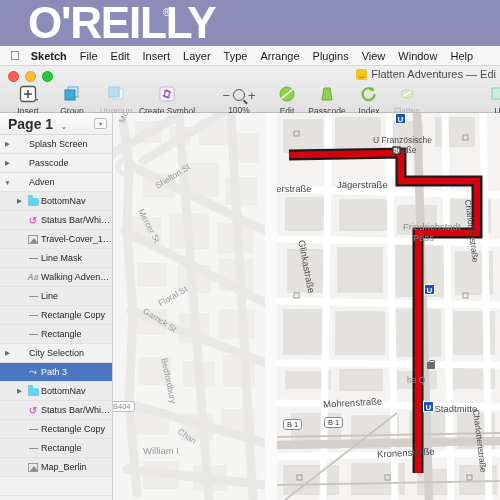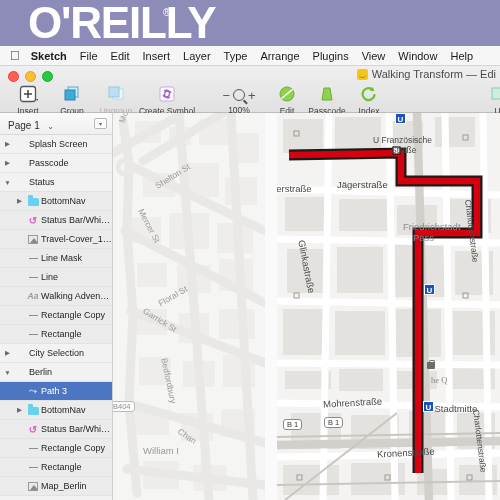--- a/index.html
+++ b/index.html
@@ -90,21 +90,21 @@
   
   .sidebar {
     position: absolute; left: 0; top: 113px; width: 113px; height: 387px;
     background: #f2f2f2; border-right: 1px solid #cfcfcf; overflow: hidden;
   }
   .page-row {
     height: 22px; display: flex; align-items: center; justify-content: space-between;
     padding: 0 5px 0 8px; border-bottom: 1px solid #d8d8d8;
     background: linear-gradient(#fbfbfb, #efefef);
   }
-  .page-name { font-size: 10px; color: #2d2d2d; }
+  .page-name { font-size: 14px; color: #2d2d2d; font-weight: bold; }
   .page-chev { font-size: 8px; color: #555; margin-left: 3px; }
   .page-btn {
     width: 13px; height: 11px; border: 1px solid #b6b6b6; border-radius: 2px;
     background: #fcfcfc; font-size: 6px; color: #666; text-align: center; line-height: 10px;
   }
 
   .layer-list { height: 365px; overflow: hidden; }
   .layer-row {
     height: 19px; display: flex; align-items: center;
     border-bottom: 1px solid #e2e2e2; font-size: 9px; color: #1f1f1f;
@@ -207,21 +207,21 @@
 
   <div class="titlebar">
     <div class="traffic">
       <span class="dot red"></span>
       <span class="dot yellow"></span>
       <span class="dot green"></span>
     </div>
 
     <div class="doc-title">
       <span class="doc-icon"></span>
-      <span>Walking Transform — Edi</span>
+      <span>Flatten Adventures — Edi</span>
     </div>
 
     <div class="tbitem" style="left:2px;">
       <span class="glyph">
         <svg width="20" height="18" viewBox="0 0 20 18">
           <rect x="2.5" y="1.5" width="15" height="15" rx="2.5" fill="#fff" stroke="#555" stroke-width="1.3"></rect>
           <path d="M10 5 V13 M6 9 H14" stroke="#444" stroke-width="1.5"></path>
           <path d="M18 14 l2.5 0 -1.25 2 z" fill="#555"></path>
         </svg>
       </span>
@@ -290,20 +290,29 @@
     <div class="tbitem" style="left:348px; width:42px;">
       <span class="glyph">
         <svg width="20" height="18" viewBox="0 0 20 18">
           <path d="M14 5 a6 6 0 1 0 1.5 5" stroke="#6ec02f" stroke-width="2.2" fill="none" stroke-linecap="round"></path>
           <path d="M14 2 l0.6 4 -4 -0.6 z" fill="#6ec02f"></path>
         </svg>
       </span>
       <span class="tlabel">Index</span>
     </div>
 
+    <div class="tbitem disabled" style="left:386px; width:42px;">
+      <span class="glyph">
+        <svg width="20" height="18" viewBox="0 0 20 18">
+          <rect x="4" y="5" width="12" height="8" rx="4" fill="#d4ecbe" stroke="#bbdfa0" stroke-width="1"></rect>
+          <path d="M6 11 L14 7" stroke="#ffffff" stroke-width="1.4"></path>
+        </svg>
+      </span>
+      <span class="tlabel">Flatten</span>
+    </div>
 
 
 
     <div class="tbitem" style="left:488px; width:24px; overflow:hidden;">
       <span class="glyph">
         <svg width="20" height="18" viewBox="0 0 20 18">
           <rect x="2" y="3" width="11" height="11" fill="#cdeedd" stroke="#86cbab" stroke-width="1"></rect>
         </svg>
       </span>
       <span class="tlabel">Un</span>
@@ -328,21 +337,21 @@
         <div class="layer-row artboard ">
           <span style="width:2px;flex:none"></span>
           <span class="layer-disc">▶</span>
           <span class="layer-icon"><span></span></span>
           <span class="layer-label">Passcode</span>
         </div>
         <div class="layer-row artboard ">
           <span style="width:2px;flex:none"></span>
           <span class="layer-disc">▼</span>
           <span class="layer-icon"><span></span></span>
-          <span class="layer-label">Status</span>
+          <span class="layer-label">Adven</span>
         </div>
         <div class="layer-row child ">
           <span style="width:14px;flex:none"></span>
           <span class="layer-disc">▶</span>
           <span class="layer-icon"><span class="ic-folder"></span></span>
           <span class="layer-label">BottomNav</span>
         </div>
         <div class="layer-row child ">
           <span style="width:14px;flex:none"></span>
           <span class="layer-disc"></span>
@@ -357,52 +366,46 @@
         </div>
         <div class="layer-row child ">
           <span style="width:14px;flex:none"></span>
           <span class="layer-disc"></span>
           <span class="layer-icon"><span class="ic-line"></span></span>
           <span class="layer-label">Line Mask</span>
         </div>
         <div class="layer-row child ">
           <span style="width:14px;flex:none"></span>
           <span class="layer-disc"></span>
+          <span class="layer-icon"><span class="ic-text">Aa</span></span>
+          <span class="layer-label">Walking Adven…</span>
+        </div>
+        <div class="layer-row child ">
+          <span style="width:14px;flex:none"></span>
+          <span class="layer-disc"></span>
           <span class="layer-icon"><span class="ic-line"></span></span>
           <span class="layer-label">Line</span>
-        </div>
-        <div class="layer-row child ">
-          <span style="width:14px;flex:none"></span>
-          <span class="layer-disc"></span>
-          <span class="layer-icon"><span class="ic-text">Aa</span></span>
-          <span class="layer-label">Walking Adven…</span>
         </div>
         <div class="layer-row child ">
           <span style="width:14px;flex:none"></span>
           <span class="layer-disc"></span>
           <span class="layer-icon"><span class="ic-line"></span></span>
           <span class="layer-label">Rectangle Copy</span>
         </div>
         <div class="layer-row child ">
           <span style="width:14px;flex:none"></span>
           <span class="layer-disc"></span>
           <span class="layer-icon"><span class="ic-line"></span></span>
           <span class="layer-label">Rectangle</span>
         </div>
         <div class="layer-row artboard ">
           <span style="width:2px;flex:none"></span>
           <span class="layer-disc">▶</span>
           <span class="layer-icon"><span></span></span>
           <span class="layer-label">City Selection</span>
-        </div>
-        <div class="layer-row artboard ">
-          <span style="width:2px;flex:none"></span>
-          <span class="layer-disc">▼</span>
-          <span class="layer-icon"><span></span></span>
-          <span class="layer-label">Berlin</span>
         </div>
         <div class="layer-row child selected">
           <span style="width:14px;flex:none"></span>
           <span class="layer-disc"></span>
           <span class="layer-icon"><span class="ic-path">⤳</span></span>
           <span class="layer-label">Path 3</span>
         </div>
         <div class="layer-row child ">
           <span style="width:14px;flex:none"></span>
           <span class="layer-disc">▶</span>
@@ -576,21 +579,21 @@
       <span class="maplabel big" style="left:60px; top:66px;">Jägerstraße</span>
       <span class="maplabel big" style="left:126px; top:108px; color:#8b8b8b;">Friedrichstadt-</span>
       <span class="maplabel big" style="left:136px; top:119px; color:#8b8b8b;">Pass</span>
       <span class="maplabel big" style="left:30px; top:126px; transform:rotate(79deg); transform-origin:left top;">Glinkastraße</span>
       <span class="maplabel big" style="left:46px; top:284px; transform:rotate(-3deg);">Mohrenstraße</span>
       <span class="maplabel big" style="left:148px; top:290px;">U Stadtmitte</span>
       <span class="maplabel big" style="left:100px; top:334px; transform:rotate(-3deg);">Kronenstraße</span>
       <span class="maplabel" style="left:196px; top:86px; transform:rotate(83deg); transform-origin:left top;">Charlottenstraße</span>
       <span class="maplabel" style="left:204px; top:296px; transform:rotate(83deg); transform-origin:left top;">Charlottenstraße</span>
 
-      <span class="maplabel" style="left:154px; top:262px; color:#8b8b8b;font-family:Liberation Serif, serif;">he Q</span>
+      <span class="maplabel" style="left:130px; top:262px; color:#8b8b8b;">he Q</span>
 
       <span class="poi-icon" style="left:150px; top:249px;"></span>
 
       <span class="shield" style="left:6px; top:306px;">B 1</span>
       <span class="shield" style="left:47px; top:304px;">B 1</span>
 
       <span class="ubahn" style="left:147px; top:171px;">U</span>
       <span class="ubahn" style="left:146px; top:288px;">U</span>
       <span class="ubahn" style="left:118px; top:0px;">U</span>
     </div>

